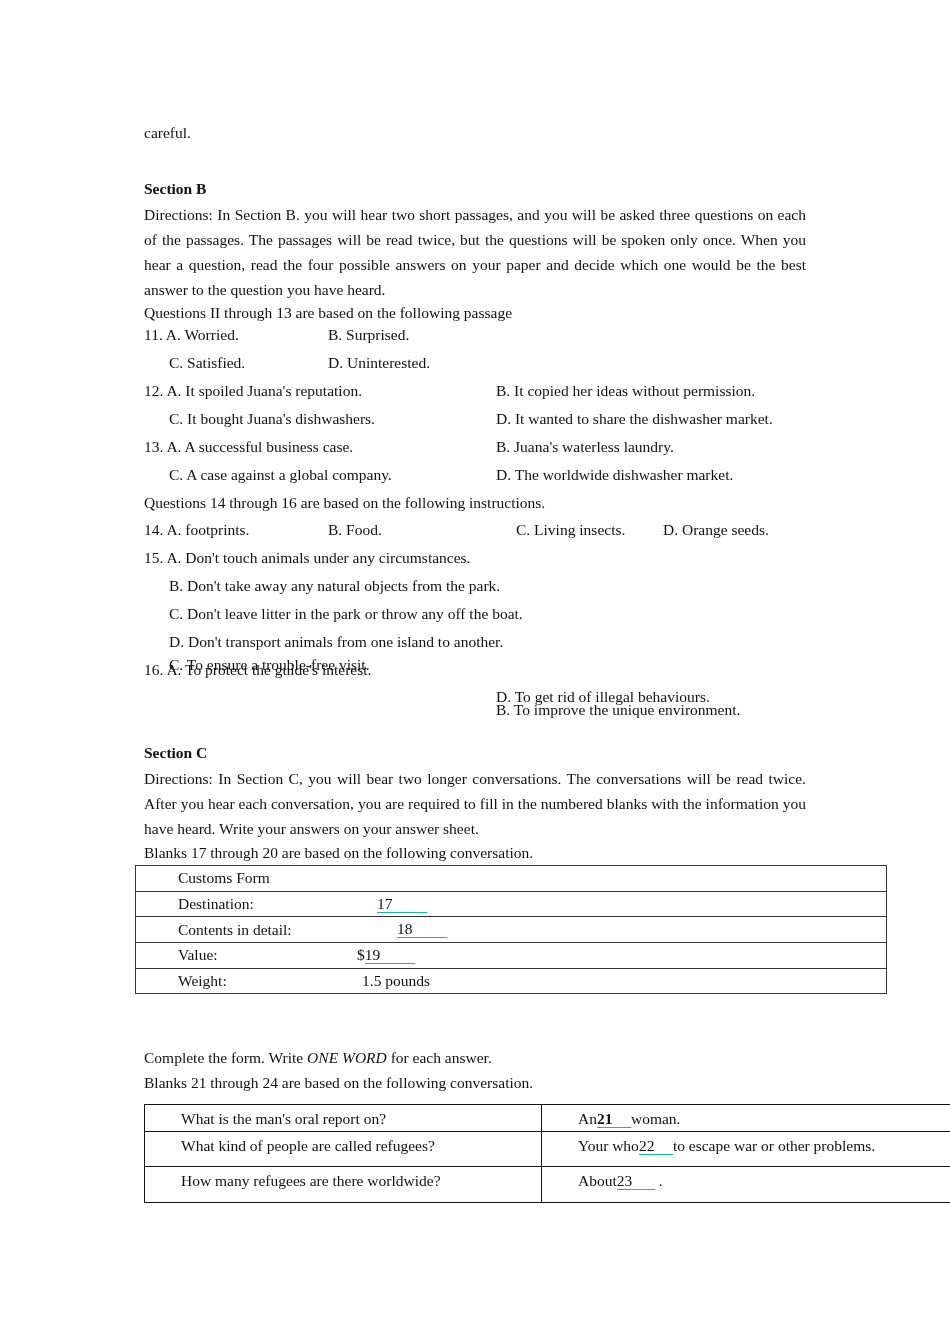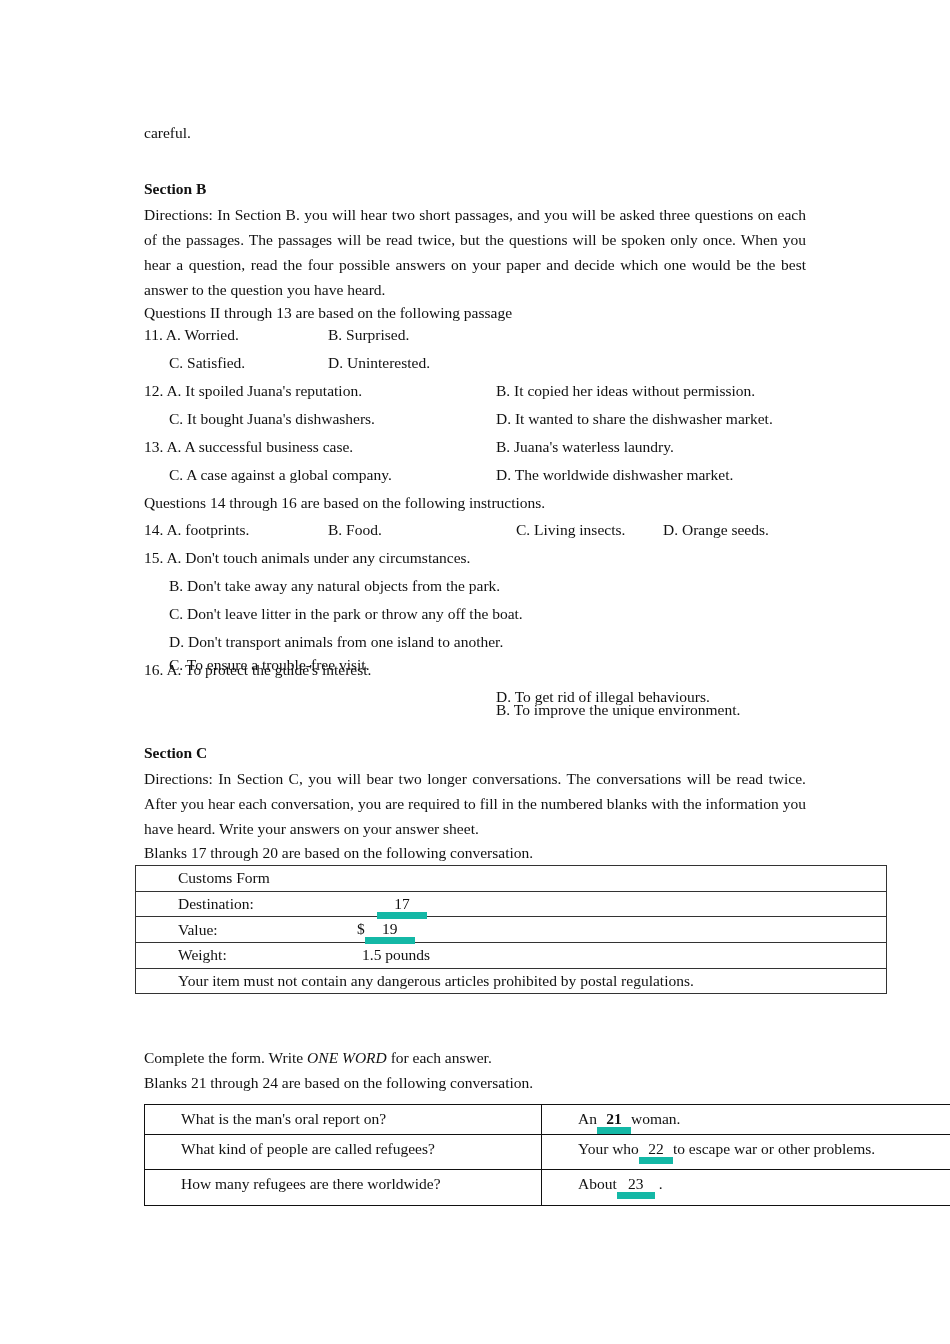--- a/index.html
+++ b/index.html
@@ -1,21 +1,21 @@
 <!DOCTYPE html>
 <html><head>
   <meta charset="utf-8">
   <style>
     html, body { margin: 0; padding: 0; background: #ffffff; }
     body { width: 950px; height: 1344px; position: relative; overflow: hidden;
       font-family: "Liberation Serif", "DejaVu Serif", serif; font-size: 15.5px; color: #111; }
     .abs { position: absolute; white-space: nowrap; }
     .para { position: absolute; left: 144px; width: 662px; text-align: justify; line-height: 25px; }
     .bold { font-weight: bold; }
-    .blank { display: inline-block; border-bottom: 7px solid #14b8a6; text-align: center; line-height: 16px; }
+    .blank { display: inline-block; border-bottom: 1px solid #14b8a6; line-height: 16px; }
     table.form { position: absolute; left: 135px; top: 865px; width: 752px; border-collapse: collapse; }
     table.form td { border: 1px solid #333; height: 24.7px; padding: 0 0 0 42px; position: relative; line-height: 24px; }
     table.refugee { position: absolute; left: 144px; top: 1104px; width: 816px; border-collapse: collapse; }
     table.refugee td { border: 1.5px solid #111; vertical-align: top; padding: 4px 0 0 36px; line-height: 20px; }
     .fv { position: absolute; top: 0; }
   </style>
 </head>
 <body>
 
 <div class="abs" style="left:144px;top:124px;">careful.</div>
@@ -74,32 +74,35 @@
         <td>Customs Form</td>
       </tr>
   <tr>
         <td>
     <span>Destination:</span>
     <span class="fv" style="left:241px;"><span class="blank" style="width:50px;">17</span></span>
   </td>
       </tr>
   <tr>
         <td>
+    <span>Contents in detail:</span>
+    <span class="fv" style="left:261px;"><span class="blank" style="width:50px;">18</span></span>
+  </td>
+      </tr>
+  <tr>
+        <td>
     <span>Value:</span>
     <span class="fv" style="left:221px;"><span>$</span><span class="blank" style="width:50px;">19</span></span>
   </td>
       </tr>
   <tr>
         <td>
     <span>Weight:</span>
     <span class="fv" style="left:226px;">1.5 pounds</span>
   </td>
-      </tr>
-  <tr>
-        <td>Your item must not contain any dangerous articles prohibited by postal regulations.</td>
       </tr>
 </tbody>
   </table>
 
 <div class="abs" style="left:144px;top:1049px;"><span>Complete the form.   Write </span><i>ONE WORD</i><span> for each answer.</span></div>
 <div class="abs" style="left:144px;top:1074px;">Blanks 21 through 24 are based on the following conversation.</div>
 
 <table class="refugee">
   <tbody>
       <tr style="height:27px;">

